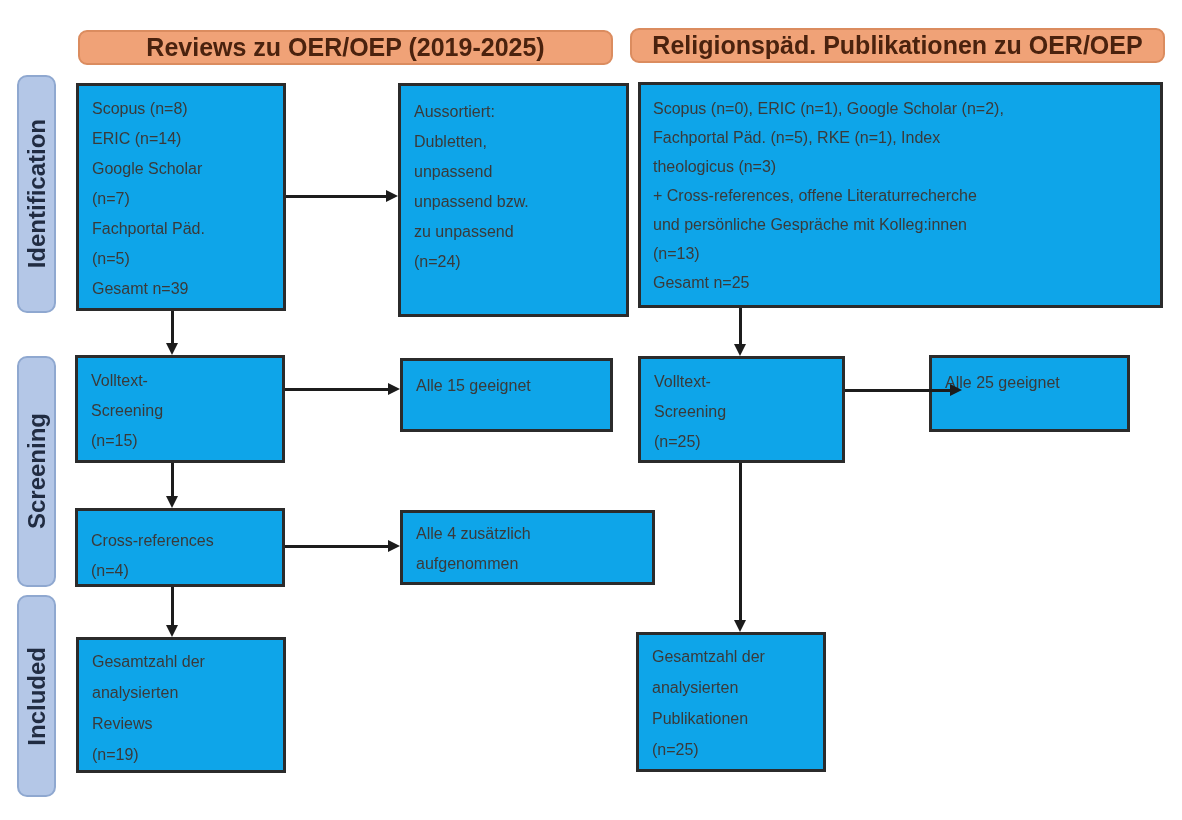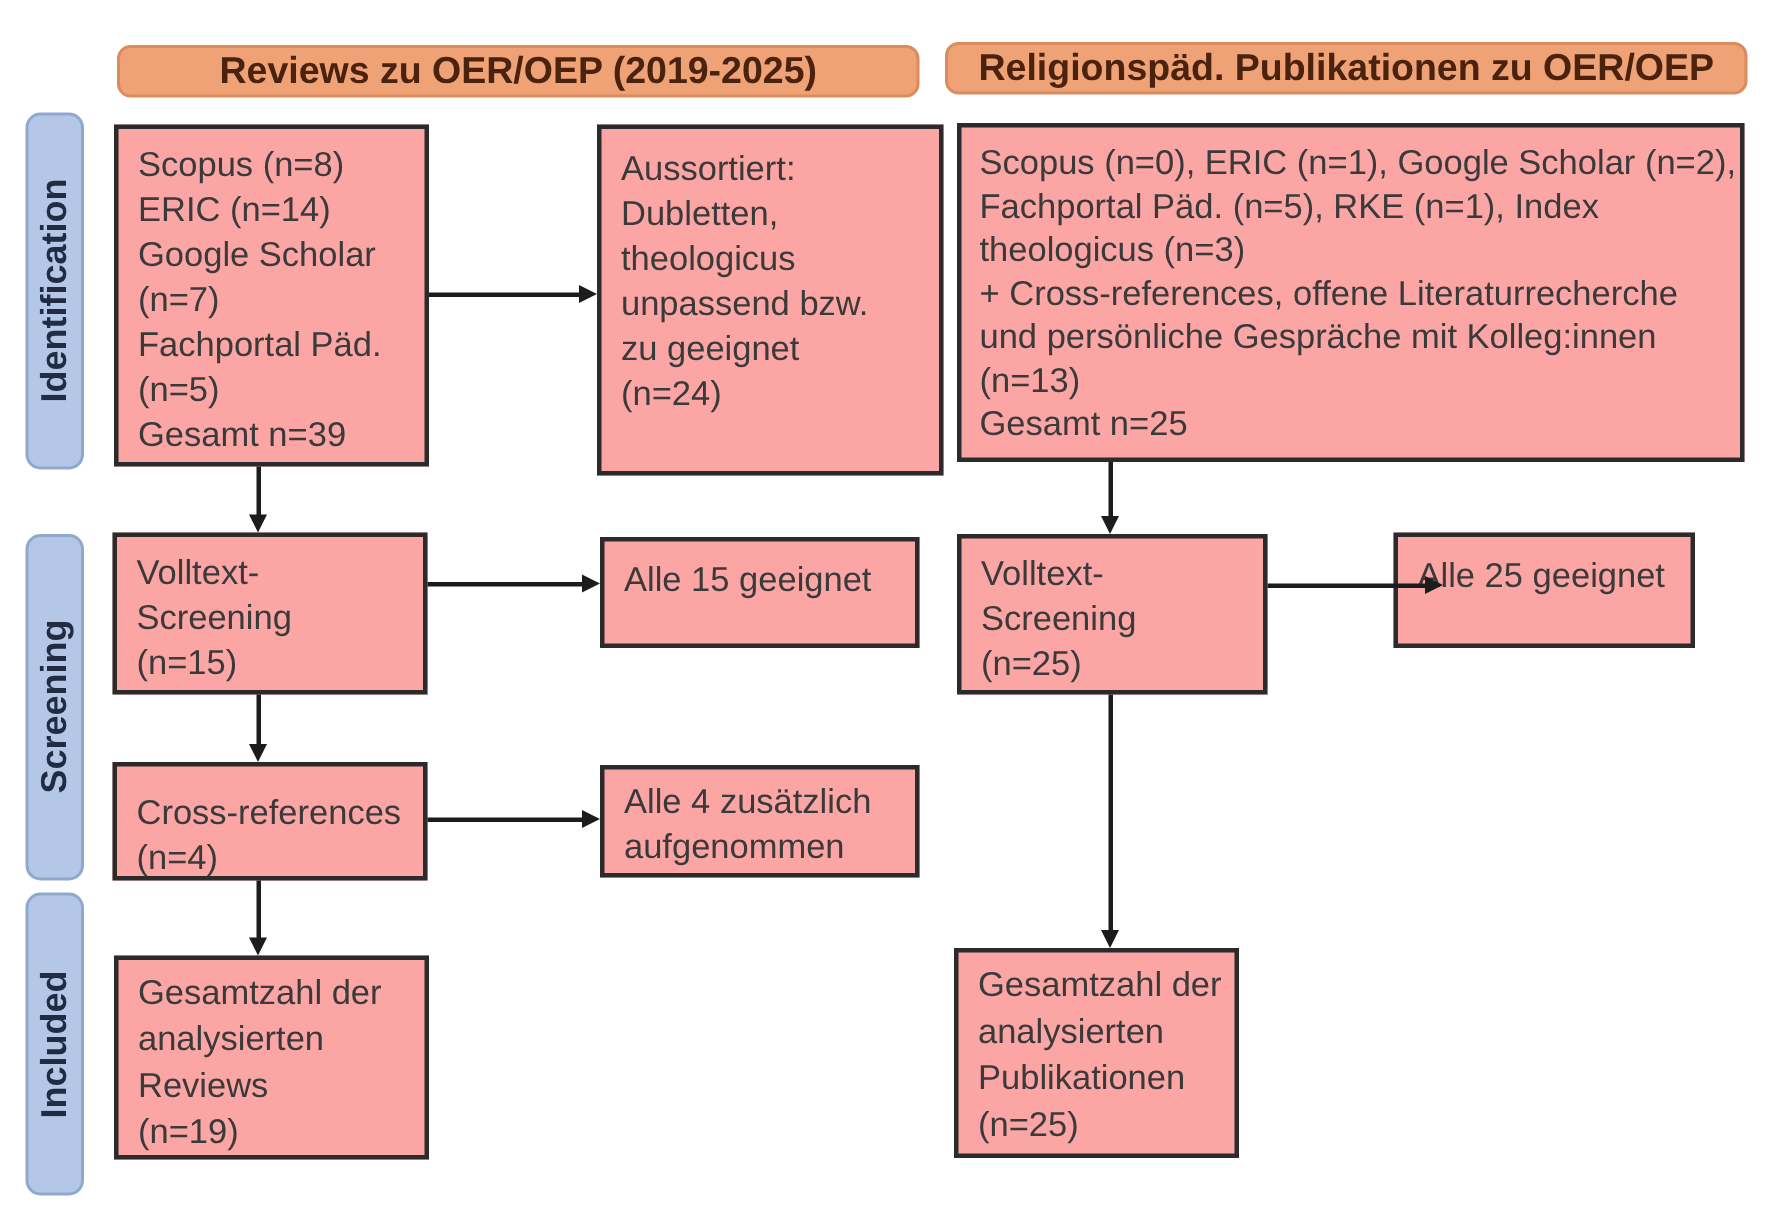--- a/index.html
+++ b/index.html
@@ -24,23 +24,23 @@
     border:2px solid var(--label-border); border-radius:10px;
     display:flex; align-items:center; justify-content:center;
     box-sizing:border-box;
   }
   .stage-label span{
     writing-mode:vertical-rl; transform:rotate(180deg);
     font-size:24px; font-weight:bold; color:var(--label-text);
     white-space:nowrap;
   }
   .fbox{
-    position:absolute; background:#fca5a5; border:3px solid var(--box-border);
+    position:absolute; background:#0ea5e9; border:3px solid var(--box-border);
     box-sizing:border-box; color:var(--box-text);
-    font-size:23px; line-height:30px; padding:8px 8px 0 13px;
+    font-size:16px; line-height:30px; padding:8px 8px 0 13px;
     white-space:nowrap;
   }
   .fbox.wide{ line-height:29px; padding:9px 8px 0 12px; }
   .ah{ position:absolute; height:3px; background:var(--arrow); }
   .ah::after{
     content:""; position:absolute; right:-11px; top:-5px; width:0; height:0;
     border-left:12px solid var(--arrow);
     border-top:6px solid transparent; border-bottom:6px solid transparent;
   }
   .av{ position:absolute; width:3px; background:var(--arrow); }
@@ -74,42 +74,42 @@
     <div>Google Scholar</div>
     <div>(n=7)</div>
     <div>Fachportal Päd.</div>
     <div>(n=5)</div>
     <div>Gesamt n=39</div>
   </div>
 
   <div class="fbox" style="left:398px; top:83px; width:231px; height:234px; padding-top:11px;">
     <div>Aussortiert:</div>
     <div>Dubletten,</div>
-    <div>theologicus</div>
+    <div>unpassend</div>
     <div>unpassend bzw.</div>
-    <div>zu geeignet</div>
+    <div>zu unpassend</div>
     <div>(n=24)</div>
   </div>
 
   <div class="fbox" style="left:75px; top:355px; width:210px; height:108px;">
     <div>Volltext-</div>
     <div>Screening</div>
     <div>(n=15)</div>
   </div>
 
   <div class="fbox" style="left:400px; top:358px; width:213px; height:74px; padding-top:10px;">
     <div>Alle 15 geeignet</div>
   </div>
 
   <div class="fbox" style="left:75px; top:508px; width:210px; height:79px; padding-top:15px;">
     <div>Cross-references</div>
     <div>(n=4)</div>
   </div>
 
-  <div class="fbox" style="left:400px; top:510px; width:213px; height:75px; padding-top:6px;">
+  <div class="fbox" style="left:400px; top:510px; width:255px; height:75px; padding-top:6px;">
     <div>Alle 4 zusätzlich</div>
     <div>aufgenommen</div>
   </div>
 
   <div class="fbox" style="left:76px; top:637px; width:210px; height:136px; line-height:31px; padding-top:6px;">
     <div>Gesamtzahl der</div>
     <div>analysierten</div>
     <div>Reviews</div>
     <div>(n=19)</div>
   </div>

